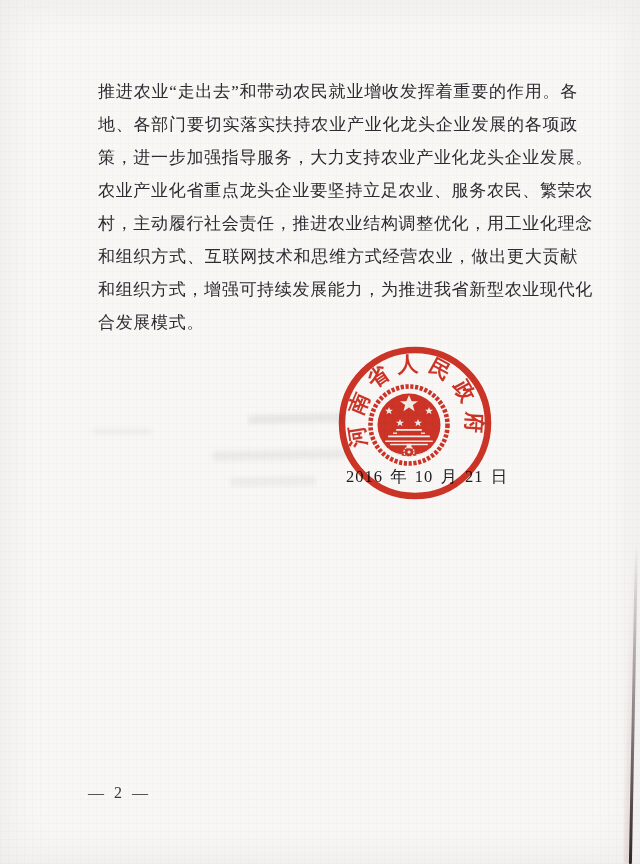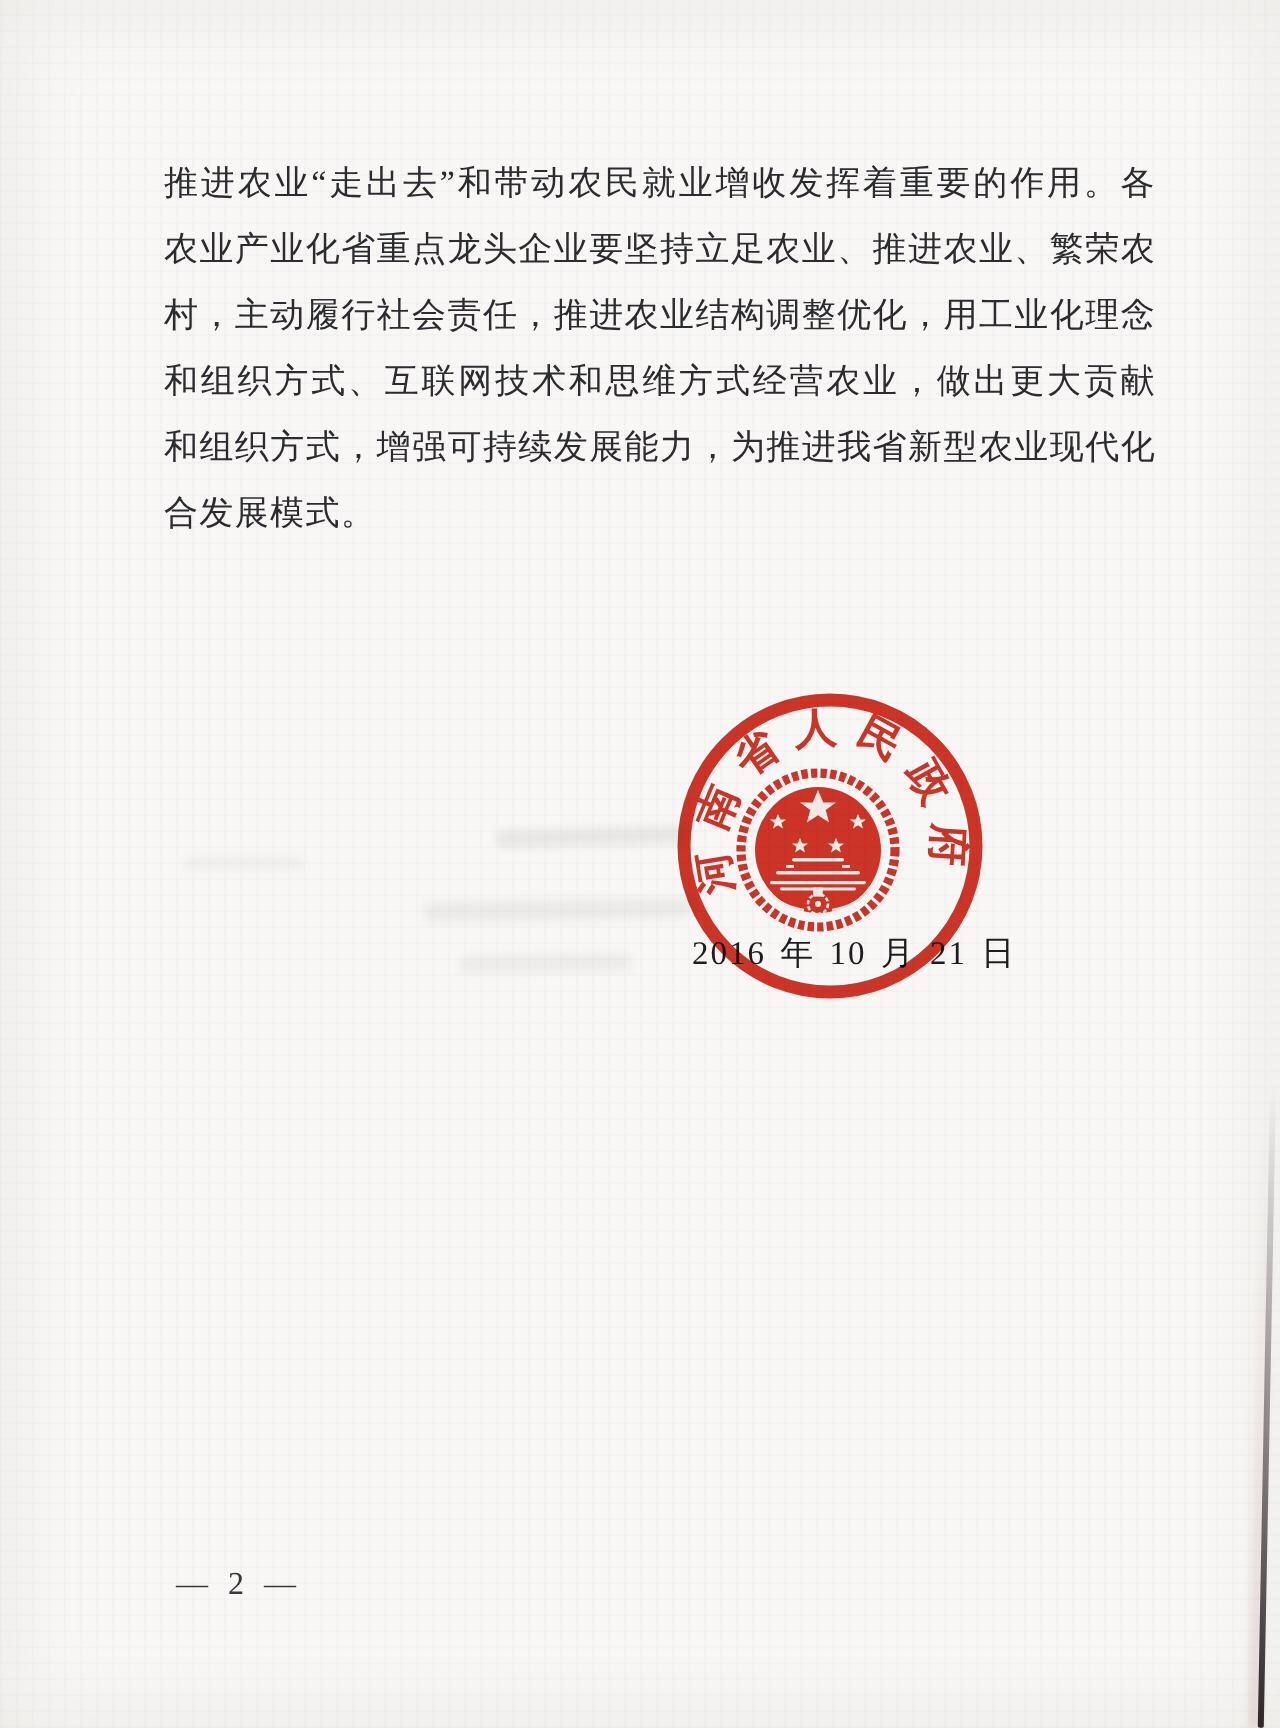--- a/index.html
+++ b/index.html
@@ -24,20 +24,21 @@
     color:#2b2b30;
     font-size:17px;
     line-height:33px;
     letter-spacing:0.68px;
   }
   .body-text .line {
     text-align:justify;
     text-align-last:justify;
     height:33px;
     white-space:nowrap;
+    margin-left:16px;
   }
   .body-text .line:last-child {
     text-align-last:left;
   }
 
   
   .smudge {
     position:absolute;
     background:rgba(150,148,158,.16);
     filter:blur(2.2px);
@@ -98,21 +99,23 @@
     filter:blur(1.5px);
   }
 </style>
 </head>
 <body>
 
 <div class="page">
 
   <div class="body-text">
     <div class="line">推进农业“走出去”和带动农民就业增收发挥着重要的作用。各</div>
-    <div class="line">农业产业化省重点龙头企业要坚持立足农业、推进农业、繁荣农</div>
+    <div class="line">地、各部门要切实落实扶持农业产业化龙头企业发展的各项政</div>
+    <div class="line">策，进一步加强指导服务，大力支持农业产业化龙头企业发展。</div>
+    <div class="line">农业产业化省重点龙头企业要坚持立足农业、服务农民、繁荣农</div>
     <div class="line">村，主动履行社会责任，推进农业结构调整优化，用工业化理念</div>
     <div class="line">和组织方式、互联网技术和思维方式经营农业，做出更大贡献</div>
     <div class="line">和组织方式，增强可持续发展能力，为推进我省新型农业现代化</div>
     <div class="line">合发展模式。</div>
   </div>
 
   <div class="smudge s1"></div>
   <div class="smudge s2"></div>
   <div class="smudge s3"></div>
   <div class="smudge s4"></div>

